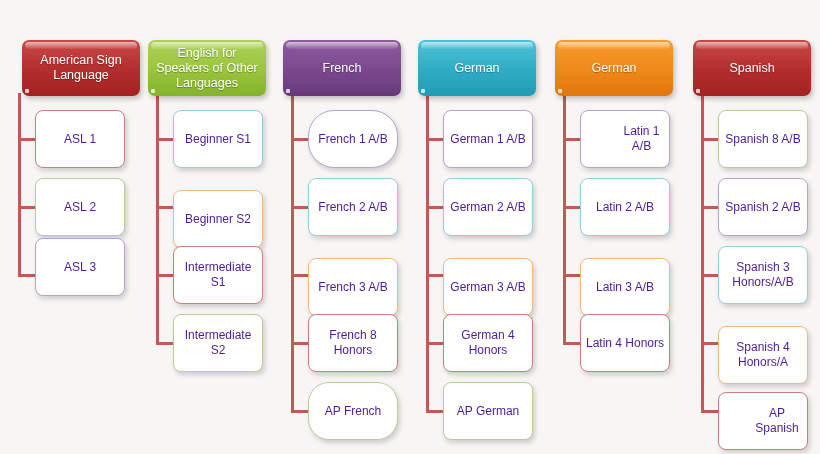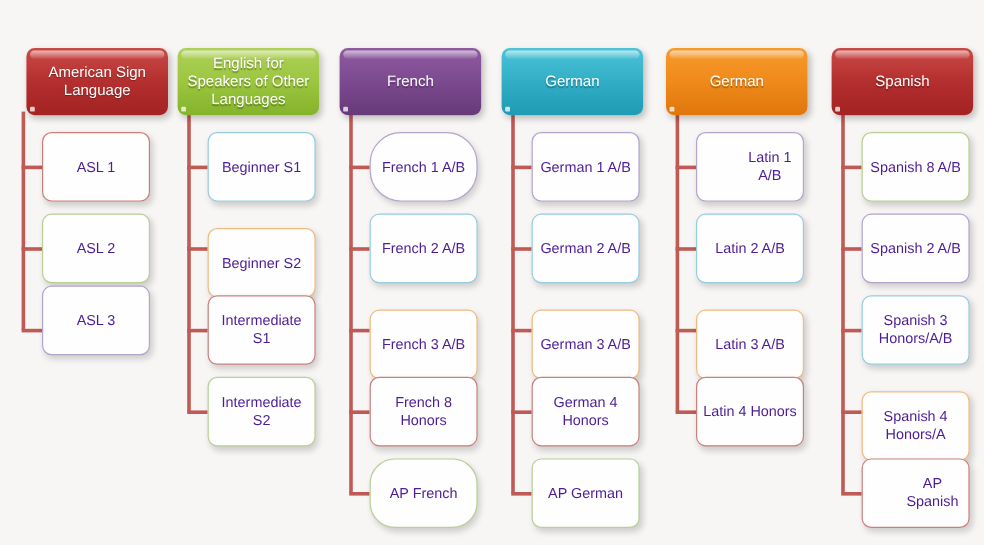--- a/index.html
+++ b/index.html
@@ -211,17 +211,17 @@
       </div>
       <div class="stub" style="left: 18px; top: 274px; width: 17px;"></div>
       <div class="node b-blue" style="left: 35px; top: 246px; justify-content: center;">
         <span>Spanish 3 Honors/A/B</span>
       </div>
       <div class="stub" style="left: 18px; top: 342px; width: 17px;"></div>
       <div class="node b-orange" style="left: 35px; top: 314px;">
         <span>Spanish 4 Honors/A</span>
       </div>
       <div class="stub" style="left: 18px; top: 410px; width: 17px;"></div>
-      <div class="node b-red" style="left: 35px; top: 382px; padding-left: 28px;">
+      <div class="node b-red" style="left: 35px; top: 392px; padding-left: 28px;">
         <span>AP Spanish</span>
       </div>
     </div>
   </div>
 
 </body></html>

